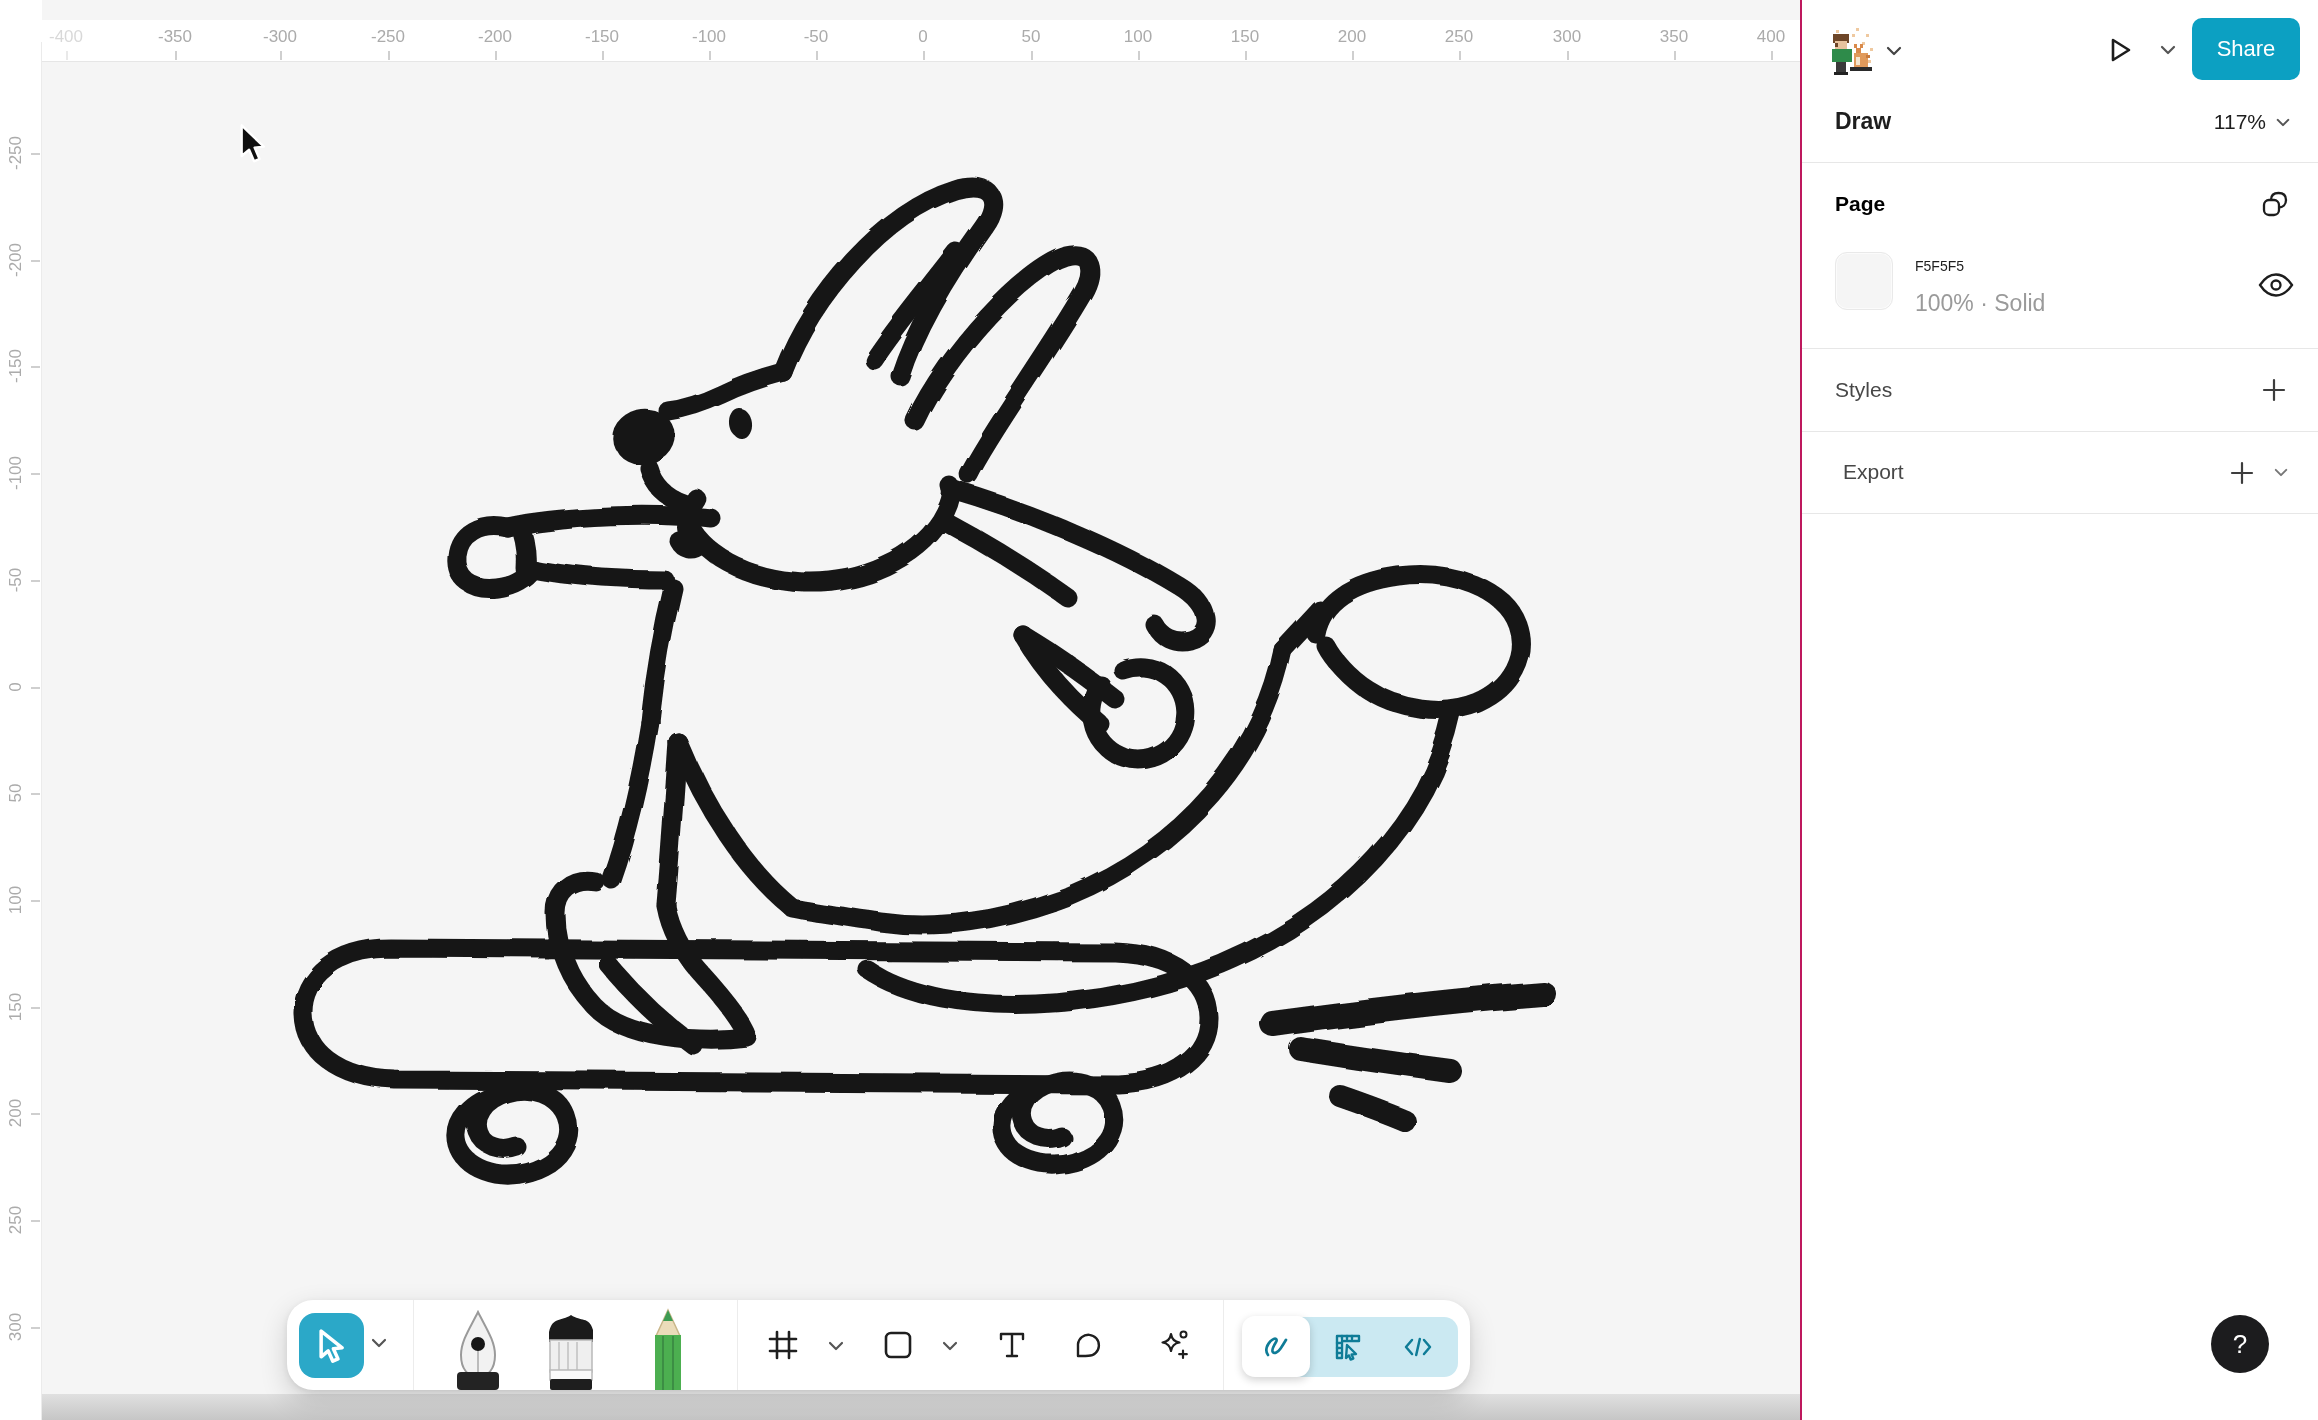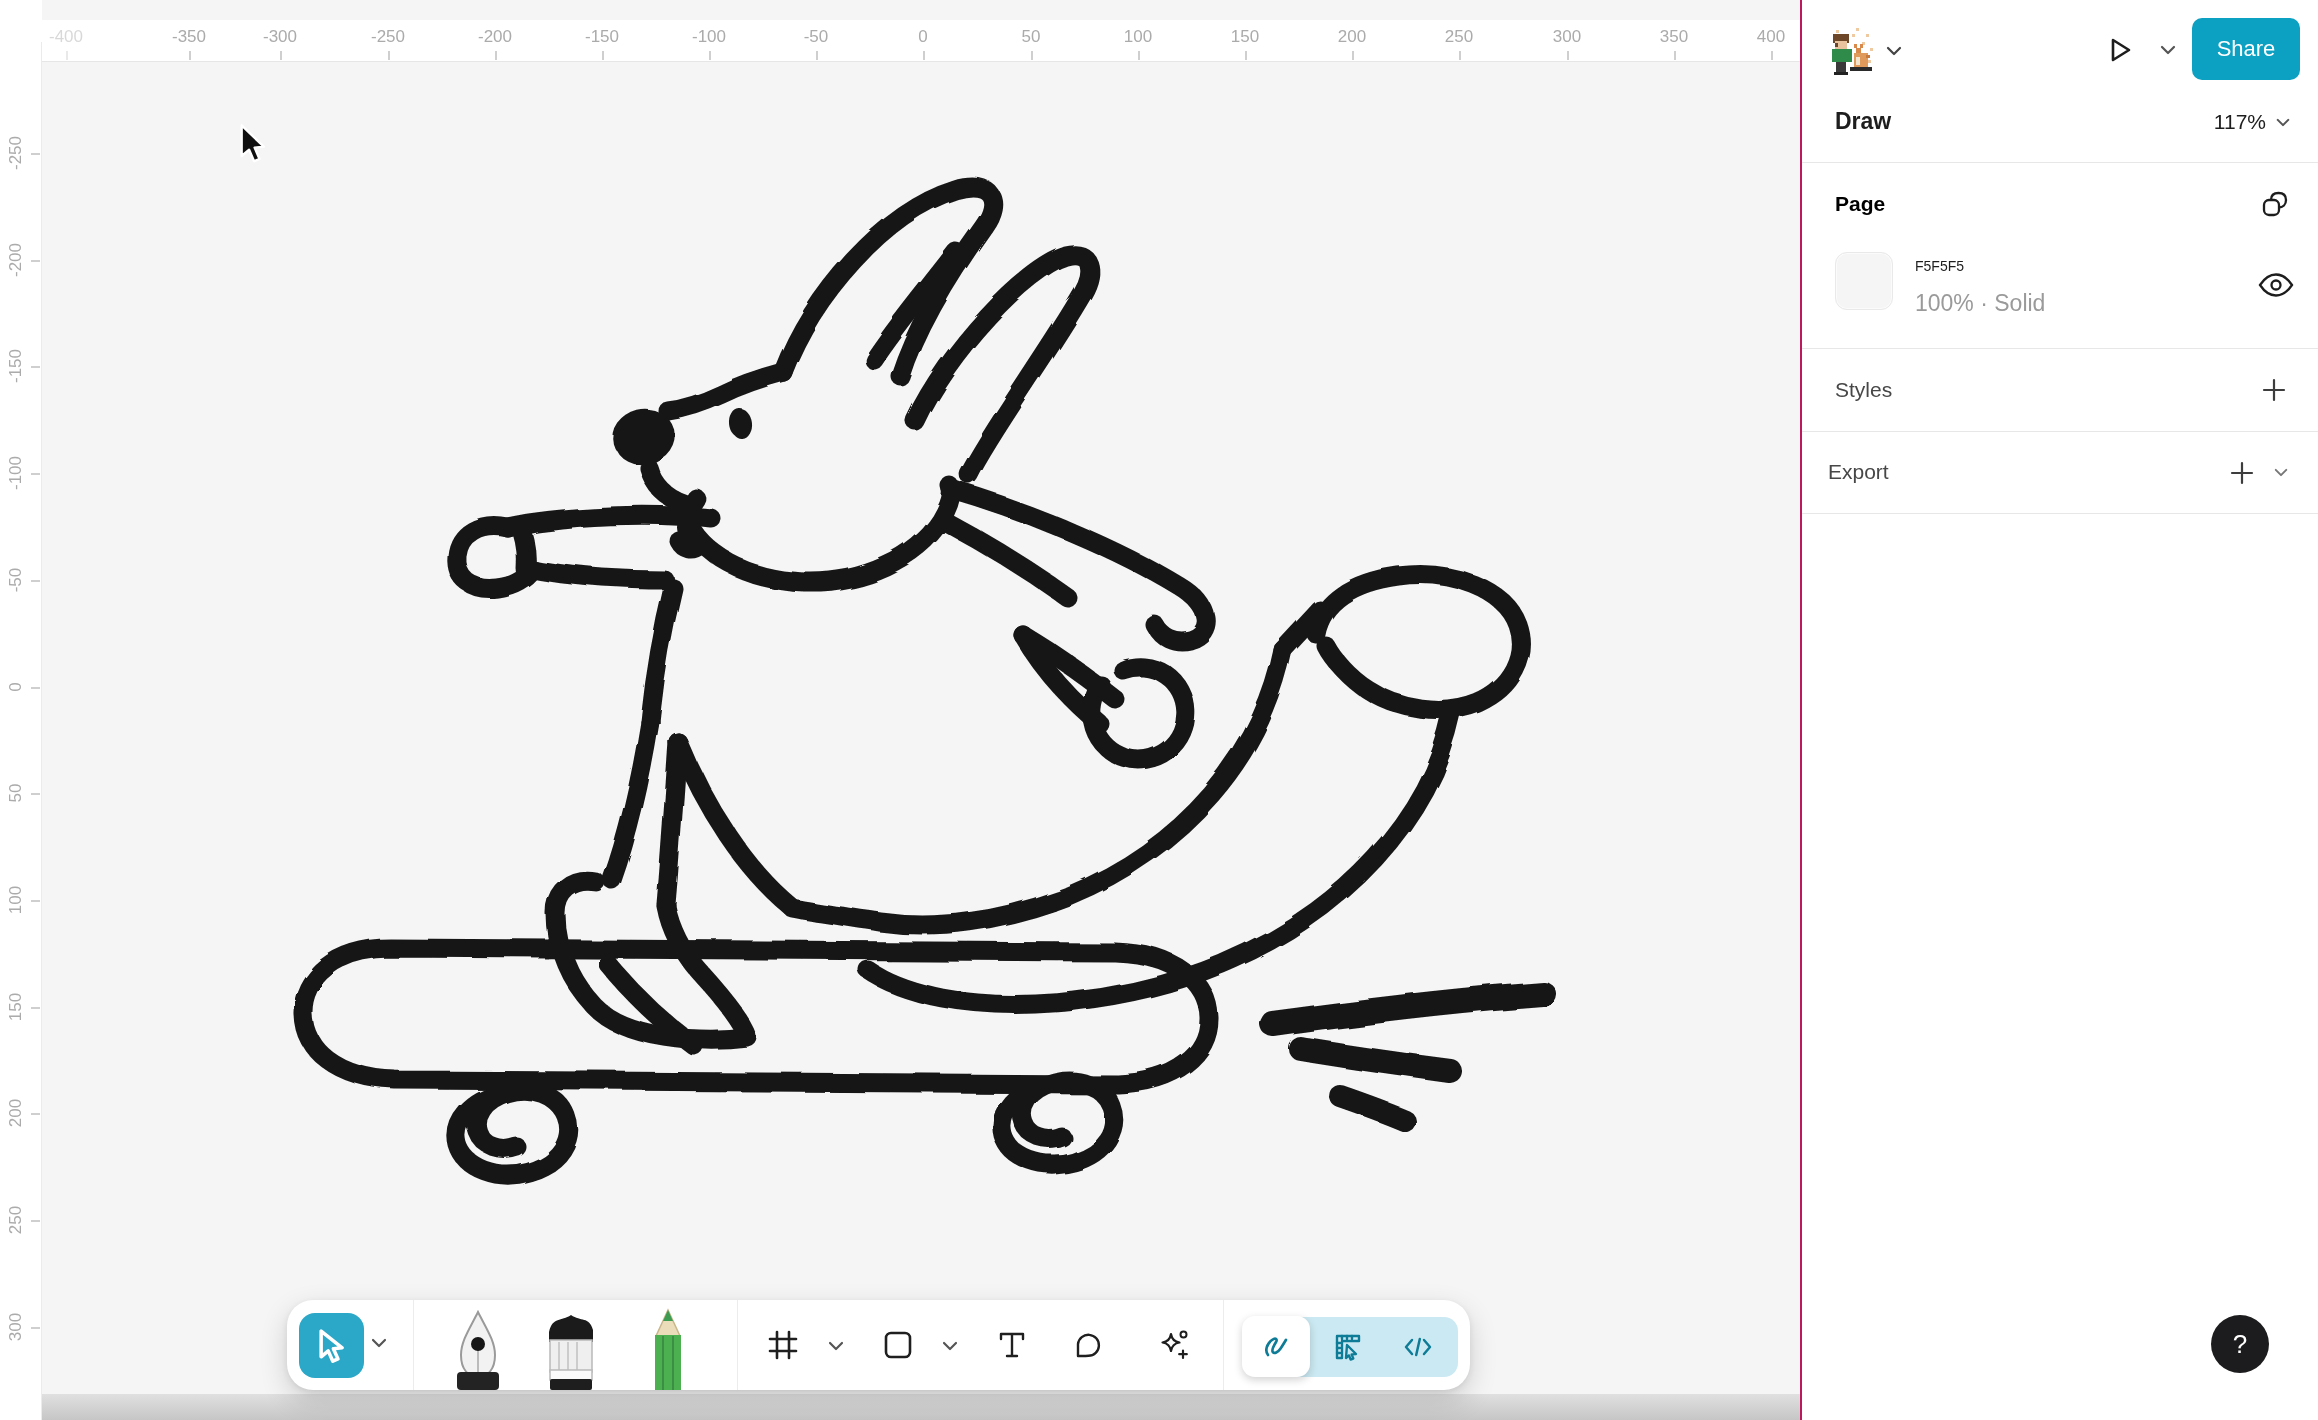--- a/index.html
+++ b/index.html
@@ -109,21 +109,21 @@
       <path stroke-width="26" d="M 1273 1024 C 1360 1012 1460 1000 1543 994"></path>
       <path stroke-width="24" d="M 1301 1049 C 1350 1057 1405 1065 1450 1071"></path>
       <path stroke-width="22" d="M 1340 1096 C 1363 1104 1385 1112 1404 1120"></path>
     </g>
   </svg>
 
   <div class="abs bottom-band"></div>
 
   <div class="abs ruler-top">
     <div class="abs rlabel-top faded" style="left:26px">-400</div>
-    <div class="abs rlabel-top" style="left:149px">-350</div>
+    <div class="abs rlabel-top" style="left:135px">-350</div>
     <div class="abs rlabel-top" style="left:240px">-300</div>
     <div class="abs rlabel-top" style="left:348px">-250</div>
     <div class="abs rlabel-top" style="left:455px">-200</div>
     <div class="abs rlabel-top" style="left:562px">-150</div>
     <div class="abs rlabel-top" style="left:669px">-100</div>
     <div class="abs rlabel-top" style="left:776px">-50</div>
     <div class="abs rlabel-top" style="left:883px">0</div>
     <div class="abs rlabel-top" style="left:991px">50</div>
     <div class="abs rlabel-top" style="left:1098px">100</div>
     <div class="abs rlabel-top" style="left:1205px">150</div>
@@ -331,21 +331,21 @@
     <circle cx="19" cy="13" r="4.5" fill="none" stroke="#1d1d1d" stroke-width="2.3"></circle>
   </svg>
   <div class="abs p-divider" style="top:348px"></div>
 
   <div class="abs sec-label" style="left:33px; top:378px;">Styles</div>
   <svg class="abs" style="left:460px; top:378px;" width="24" height="24" viewBox="0 0 24 24">
     <path d="M12 2 V22 M2 12 H22" stroke="#3d3d3d" stroke-width="2.2" stroke-linecap="round"></path>
   </svg>
   <div class="abs p-divider" style="top:431px"></div>
 
-  <div class="abs sec-label" style="left:26px; top:460px;">Export</div>
+  <div class="abs sec-label" style="left:41px; top:460px;">Export</div>
   <svg class="abs" style="left:428px; top:461px;" width="24" height="24" viewBox="0 0 24 24">
     <path d="M12 2 V22 M2 12 H22" stroke="#3d3d3d" stroke-width="2.2" stroke-linecap="round"></path>
   </svg>
   <svg class="abs" style="left:472px; top:468px;" width="14" height="9" viewBox="0 0 16 10">
     <path d="M2 2 L8 8 L14 2" fill="none" stroke="#777" stroke-width="2.2" stroke-linecap="round" stroke-linejoin="round"></path>
   </svg>
   <div class="abs p-divider" style="top:513px"></div>
 
   <div class="abs help-btn">?</div>
 </div>

